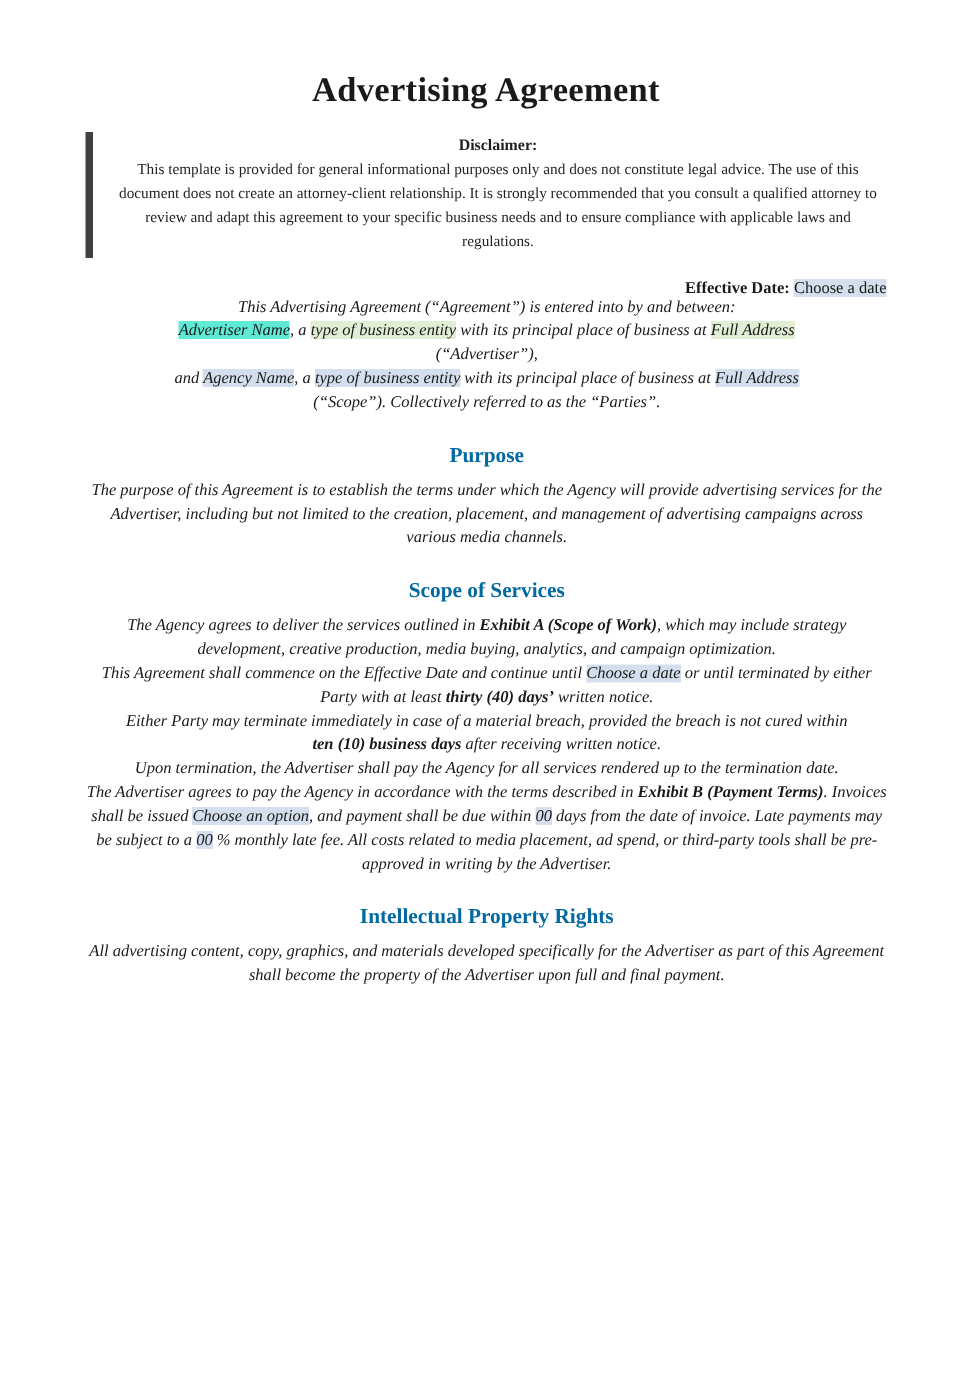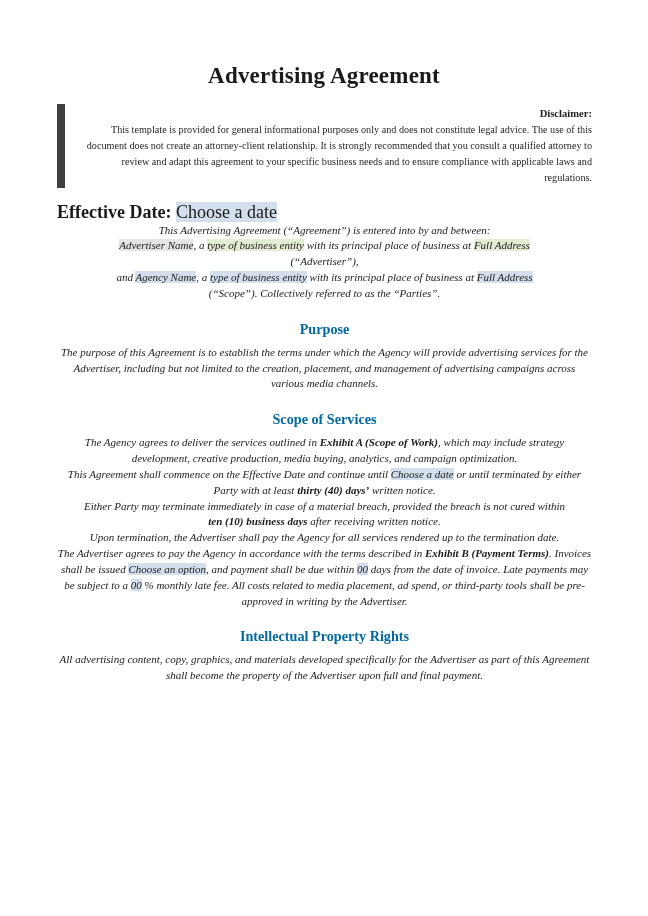--- a/index.html
+++ b/index.html
@@ -19,48 +19,49 @@
     width: 648px;
     height: 916px;
     background: #ffffff;
     box-sizing: border-box;
   }
   .doc-title {
     text-align: center;
     font-size: 23px;
     font-weight: bold;
     letter-spacing: 0.2px;
-    margin: 16px;
+    margin: 0;
     padding: 47px 0 0 0;
     line-height: 1.1;
     color: #1a1a1a;
   }
   .content {
     position: absolute;
     left: 57px;
     top: 88px;
     width: 535px;
   }
   .disclaimer {
-    border-left: 8px solid #404040;
+    border-left: 5px solid #404040;
     padding: 2px 0 2px 10px;
     margin: 0 0 8px 0;
     font-size: 10.2px;
     line-height: 1.55;
     color: #1f1f1f;
-    text-align: right;
+    text-align: center;
   }
   .disclaimer-label {
     font-weight: bold;
     display: block;
     font-size: 10.6px;
     margin-bottom: 0px;
   }
   .effective-date {
-    font-size: 18px;
+    text-align: right;
+    font-size: 11px;
     margin: 14px 0 0 0;
     padding-right: 1px;
   }
   .effective-date .lbl {
     font-weight: bold;
   }
   p.body-text {
     font-size: 11px;
     line-height: 1.44;
     margin: 0;
@@ -72,21 +73,21 @@
   }
   h2.section-head {
     text-align: center;
     font-size: 14.2px;
     font-weight: bold;
     margin: 19px 0 7px 0;
     line-height: 1.2;
     color: #0369a1;
   }
   .hl-green-light {
-    background: #e5e5e5;
+    background: #5eead4;
     margin-top: 26px;
   }
   .hl-green {
     background: #e2eed4;
   }
   .hl-blue {
     background: #d3dfec;
   }
   b, .bold {
     font-weight: bold;

